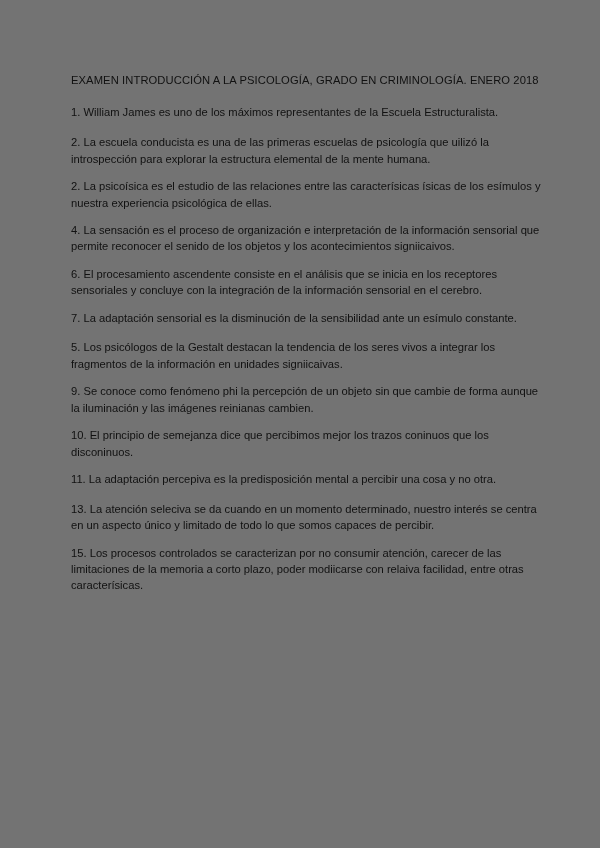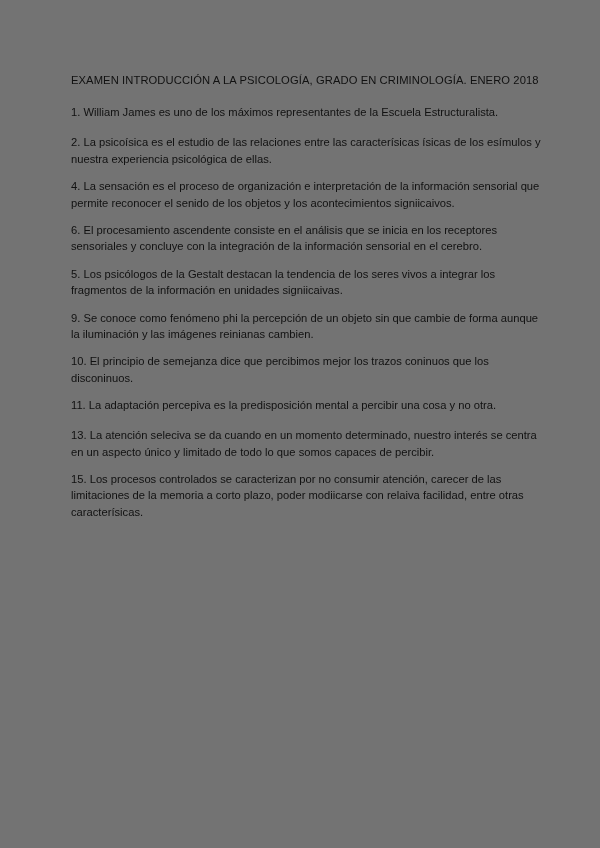--- a/index.html
+++ b/index.html
@@ -43,23 +43,25 @@
     }
     .q.single { margin-bottom: 13.5px; }
   </style>
 </head>
 <body>
 
 <div class="page">
   <div class="content">
     <p class="title">EXAMEN INTRODUCCIÓN A LA PSICOLOGÍA, GRADO EN CRIMINOLOGÍA. ENERO 2018</p>
     <p class="q single">1. William James es uno de los máximos representantes de la Escuela Estructuralista.</p>
+    <p class="q">2. La escuela conducista es una de las primeras escuelas de psicología que uilizó la introspección para explorar la estructura elemental de la mente humana.</p>
     <p class="q">2. La psicoísica es el estudio de las relaciones entre las caracterísicas ísicas de los esímulos y nuestra experiencia psicológica de ellas.</p>
     <p class="q">4. La sensación es el proceso de organización e interpretación de la información sensorial que permite reconocer el senido de los objetos y los acontecimientos signiicaivos.</p>
     <p class="q">6. El procesamiento ascendente consiste en el análisis que se inicia en los receptores sensoriales y concluye con la integración de la información sensorial en el cerebro.</p>
+    <p class="q single">7. La adaptación sensorial es la disminución de la sensibilidad ante un esímulo constante.</p>
     <p class="q">5. Los psicólogos de la Gestalt destacan la tendencia de los seres vivos a integrar los fragmentos de la información en unidades signiicaivas.</p>
     <p class="q">9. Se conoce como fenómeno phi la percepción de un objeto sin que cambie de forma aunque la iluminación y las imágenes reinianas cambien.</p>
     <p class="q">10. El principio de semejanza dice que percibimos mejor los trazos coninuos que los disconinuos.</p>
     <p class="q single">11. La adaptación percepiva es la predisposición mental a percibir una cosa y no otra.</p>
     <p class="q">13. La atención seleciva se da cuando en un momento determinado, nuestro interés se centra en un aspecto único y limitado de todo lo que somos capaces de percibir.</p>
     <p class="q">15. Los procesos controlados se caracterizan por no consumir atención, carecer de las limitaciones de la memoria a corto plazo, poder modiicarse con relaiva facilidad, entre otras caracterísicas.</p>
   </div>
 </div>
 
 </body></html>

